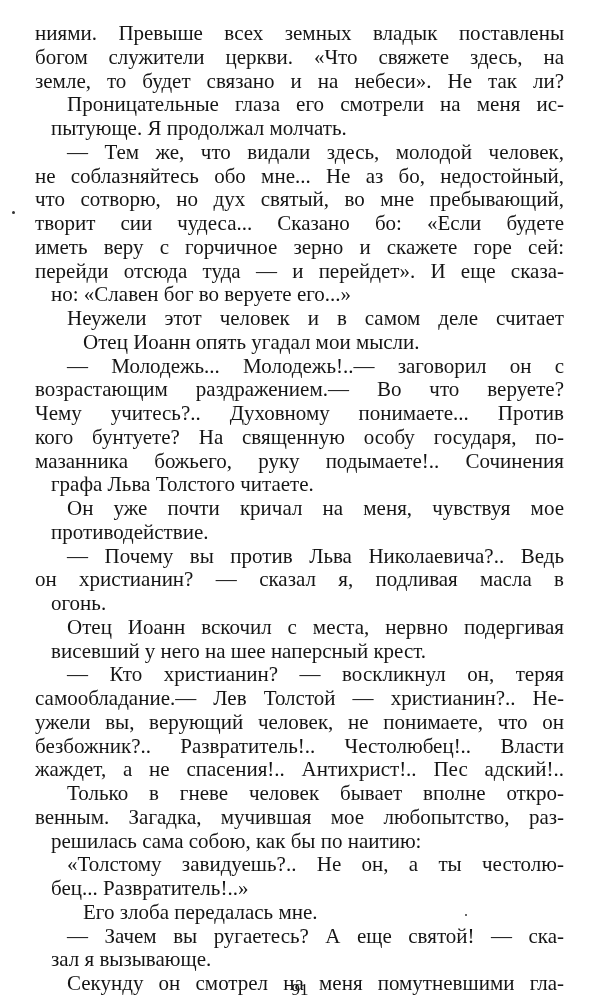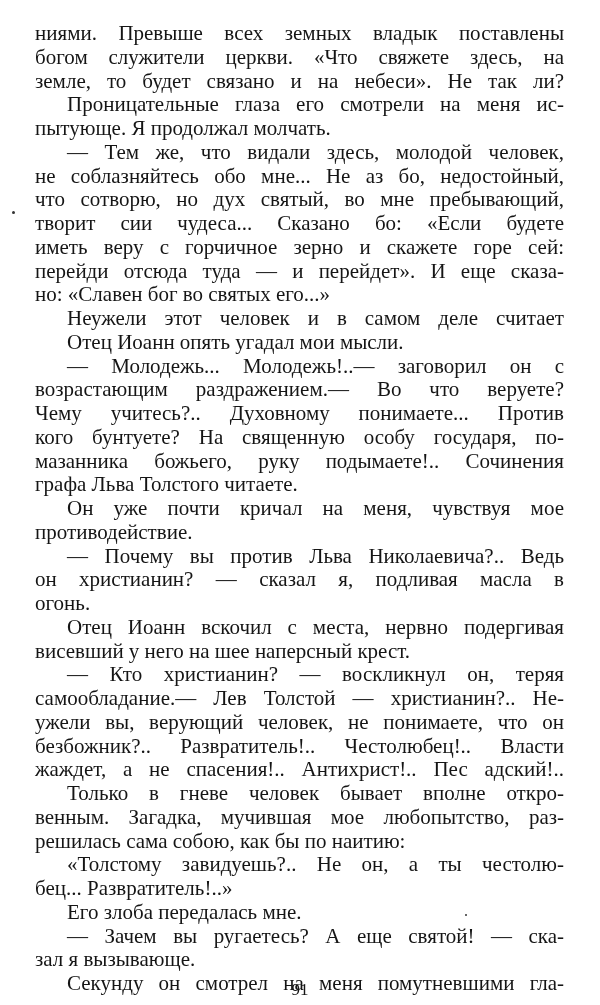--- a/index.html
+++ b/index.html
@@ -7,21 +7,21 @@
   .page {
     position: absolute; left: 35px; top: 22px; width: 529px;
     font-family: "Liberation Serif", "DejaVu Serif", serif;
     font-size: 21px; line-height: 23.75px; color: #151515;
   }
   .line {
     display: block; height: 23.75px; white-space: nowrap;
     text-align: justify; text-align-last: justify;
   }
   .line.indent { padding-left: 32px; }
-  .line.last { text-align-last: left; }
+  .line.last { text-align-last: left; margin-left: 16px; }
   .pagenum {
     position: absolute; left: 0; width: 600px; top: 980px; text-align: center;
     font-family: "Liberation Serif", "DejaVu Serif", serif; font-size: 17px; color: #151515;
   }
   .speck { position: absolute; background: #333; border-radius: 50%; }
 </style>
 </head>
 <body>
 
 <div class="page" id="page-body">
@@ -29,21 +29,21 @@
     <span class="line">богом служители церкви. «Что свяжете здесь, на</span>
     <span class="line">земле, то будет связано и на небеси». Не так ли?</span>
     <span class="line indent">Проницательные глаза его смотрели на меня ис-</span>
     <span class="line last">пытующе. Я продолжал молчать.</span>
     <span class="line indent">— Тем же, что видали здесь, молодой человек,</span>
     <span class="line">не соблазняйтесь обо мне... Не аз бо, недостойный,</span>
     <span class="line">что сотворю, но дух святый, во мне пребывающий,</span>
     <span class="line">творит сии чудеса... Сказано бо: «Если будете</span>
     <span class="line">иметь веру с горчичное зерно и скажете горе сей:</span>
     <span class="line">перейди отсюда туда — и перейдет». И еще сказа-</span>
-    <span class="line last">но: «Славен бог во святых его...»</span>
+    <span class="line last">но: «Славен бог во веруете его...»</span>
     <span class="line indent">Неужели этот человек и в самом деле считает</span>
     <span class="line indent last">Отец Иоанн опять угадал мои мысли.</span>
     <span class="line indent">— Молодежь... Молодежь!..— заговорил он с</span>
     <span class="line">возрастающим раздражением.— Во что веруете?</span>
     <span class="line">Чему учитесь?.. Духовному понимаете... Против</span>
     <span class="line">кого бунтуете? На священную особу государя, по-</span>
     <span class="line">мазанника божьего, руку подымаете!.. Сочинения</span>
     <span class="line last">графа Льва Толстого читаете.</span>
     <span class="line indent">Он уже почти кричал на меня, чувствуя мое</span>
     <span class="line last">противодействие.</span>

